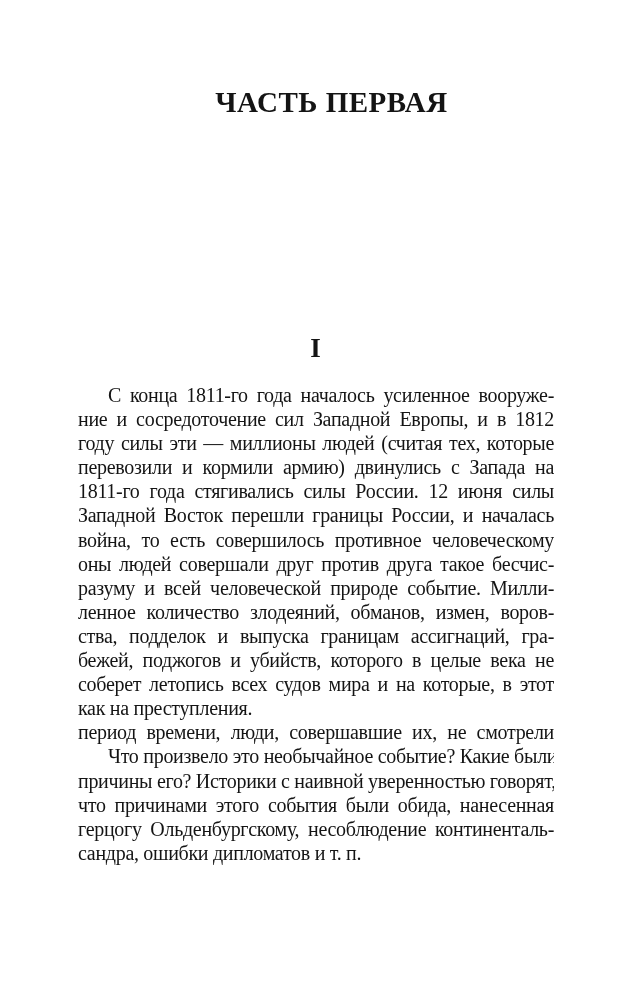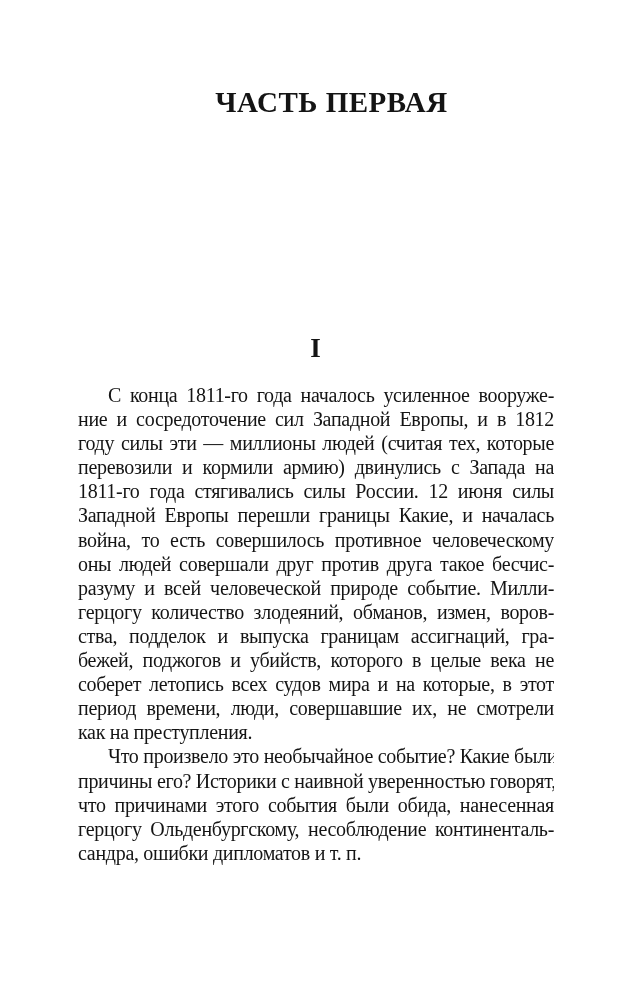--- a/index.html
+++ b/index.html
@@ -58,29 +58,29 @@
 
 <div class="page">
   <h1 class="part-title">ЧАСТЬ ПЕРВАЯ</h1>
   <div class="chapter-num">I</div>
   <div class="body-text">
       <div class="line indent">С конца 1811-го года началось усиленное вооруже-</div>
       <div class="line">ние и сосредоточение сил Западной Европы, и в 1812</div>
       <div class="line">году силы эти — миллионы людей (считая тех, которые</div>
       <div class="line">перевозили и кормили армию) двинулись с Запада на</div>
       <div class="line">1811-го года стягивались силы России. 12 июня силы</div>
-      <div class="line">Западной Европы перешли границы Какие, и началась</div>
+      <div class="line">Западной Восток перешли границы России, и началась</div>
       <div class="line">война, то есть совершилось противное человеческому</div>
       <div class="line">оны людей совершали друг против друга такое бесчис-</div>
       <div class="line">разуму и всей человеческой природе событие. Милли-</div>
-      <div class="line">герцогу количество злодеяний, обманов, измен, воров-</div>
+      <div class="line">ленное количество злодеяний, обманов, измен, воров-</div>
       <div class="line">ства, подделок и выпуска границам ассигнаций, гра-</div>
       <div class="line">бежей, поджогов и убийств, которого в целые века не</div>
       <div class="line">соберет летопись всех судов мира и на которые, в этот</div>
+      <div class="line last">как на преступления.</div>
       <div class="line">период времени, люди, совершавшие их, не смотрели</div>
-      <div class="line last">как на преступления.</div>
       <div class="line indent">Что произвело это необычайное событие? Какие были</div>
       <div class="line">причины его? Историки с наивной уверенностью говорят,</div>
       <div class="line">что причинами этого события были обида, нанесенная</div>
       <div class="line">герцогу Ольденбургскому, несоблюдение континенталь-</div>
       <div class="line last">сандра, ошибки дипломатов и т. п.</div>
     </div>
 </div>
 
 </body></html>

